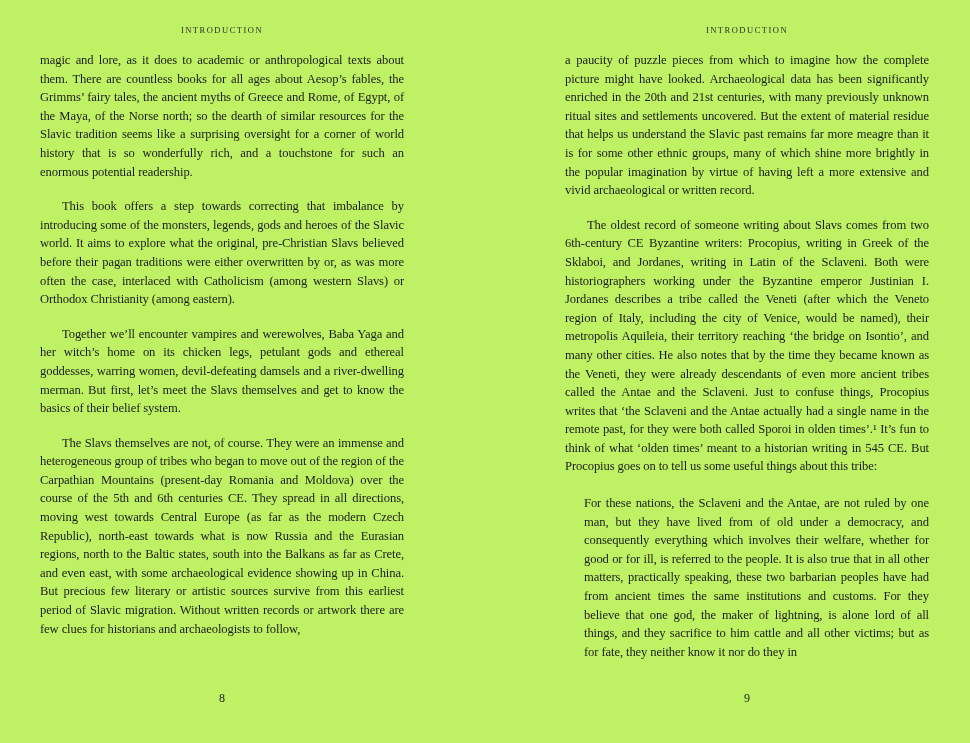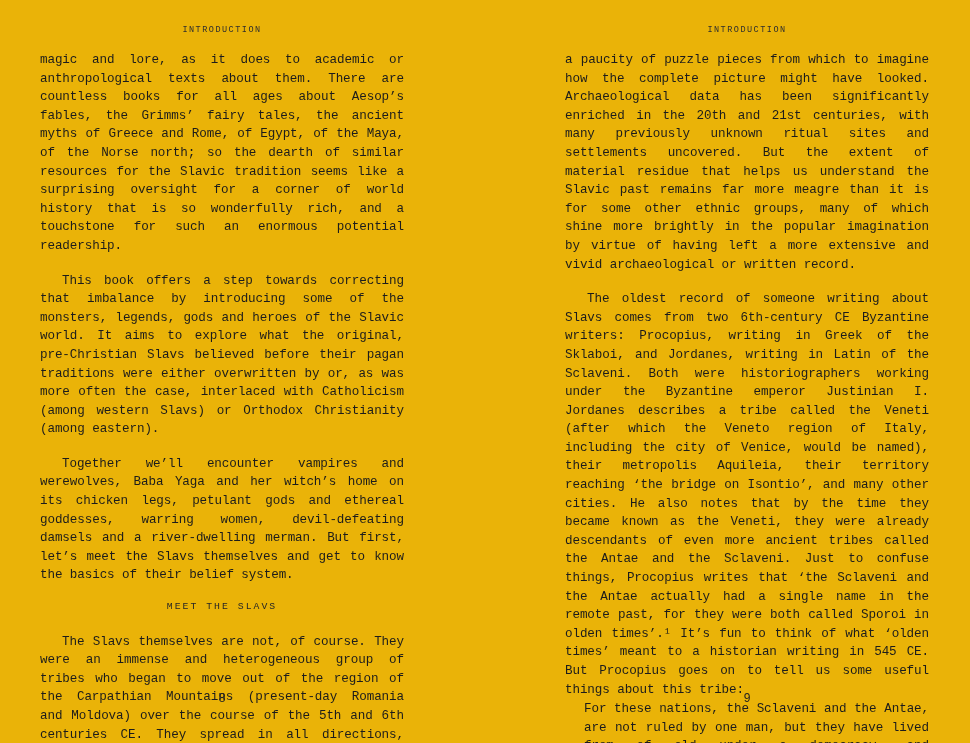--- a/index.html
+++ b/index.html
@@ -4,22 +4,22 @@
 <style>
   html, body {
     margin: 0;
     padding: 0;
     background: #ffffff;
   }
   .spread {
     position: relative;
     width: 970px;
     height: 743px;
-    background: #eab308;
-    font-family: Liberation Mono, monospace;
+    background: #bef264;
+    font-family: Liberation Serif, serif;
     color: #1c1c1c;
     overflow: hidden;
   }
   .page {
     position: absolute;
     top: 0;
     width: 364px;
     height: 743px;
   }
   .page.left  { left: 40px; }
@@ -52,21 +52,21 @@
     margin: 13px 0 4px 0;
     text-align: center;
     font-size: 9.8px;
     line-height: 18.6px;
     letter-spacing: 2px;
     font-weight: normal;
     color: #262626;
   }
 
   blockquote.quote-block {
-    margin: 1px 0 0 19px;
+    margin: 18px 0 0 19px;
     padding: 0;
     text-align: justify;
   }
 
   .folio {
     position: absolute;
     bottom: 37px;
     left: 0;
     width: 100%;
     text-align: center;
@@ -78,21 +78,20 @@
 <body>
 
 <div class="spread">
 
   <div class="page left">
     <h1 class="running-head">INTRODUCTION</h1>
     <div class="body-text">
       <p>magic and lore, as it does to academic or anthropological texts about them. There are countless books for all ages about Aesop’s fables, the Grimms’ fairy tales, the ancient myths of Greece and Rome, of Egypt, of the Maya, of the Norse north; so the dearth of similar resources for the Slavic tradition seems like a surprising oversight for a corner of world history that is so wonderfully rich, and a touchstone for such an enormous potential readership.</p>
       <p class="indent">This book offers a step towards correcting that imbalance by introducing some of the monsters, legends, gods and heroes of the Slavic world. It aims to explore what the original, pre-Christian Slavs believed before their pagan traditions were either overwritten by or, as was more often the case, interlaced with Catholicism (among western Slavs) or Orthodox Christianity (among eastern).</p>
       <p class="indent">Together we’ll encounter vampires and werewolves, Baba Yaga and her witch’s home on its chicken legs, petulant gods and ethereal goddesses, warring women, devil-defeating damsels and a river-dwelling merman. But first, let’s meet the Slavs themselves and get to know the basics of their belief system.</p>
-      <h2 class="section-heading">MEET THE SLAVS</h2>
       <p class="indent">The Slavs themselves are not, of course. They were an immense and heterogeneous group of tribes who began to move out of the region of the Carpathian Mountains (present-day Romania and Moldova) over the course of the 5th and 6th centuries CE. They spread in all directions, moving west towards Central Europe (as far as the modern Czech Republic), north-east towards what is now Russia and the Eurasian regions, north to the Baltic states, south into the Balkans as far as Crete, and even east, with some archaeological evidence showing up in China. But precious few literary or artistic sources survive from this earliest period of Slavic migration. Without written records or artwork there are few clues for historians and archaeologists to follow,</p>
     </div>
     <div class="folio">8</div>
   </div>
 
   <div class="page right">
     <h1 class="running-head">INTRODUCTION</h1>
     <div class="body-text">
       <p>a paucity of puzzle pieces from which to imagine how the complete picture might have looked. Archaeological data has been significantly enriched in the 20th and 21st centuries, with many previously unknown ritual sites and settlements uncovered. But the extent of material residue that helps us understand the Slavic past remains far more meagre than it is for some other ethnic groups, many of which shine more brightly in the popular imagination by virtue of having left a more extensive and vivid archaeological or written record.</p>
       <p class="indent">The oldest record of someone writing about Slavs comes from two 6th-century CE Byzantine writers: Procopius, writing in Greek of the Sklaboi, and Jordanes, writing in Latin of the Sclaveni. Both were historiographers working under the Byzantine emperor Justinian I. Jordanes describes a tribe called the Veneti (after which the Veneto region of Italy, including the city of Venice, would be named), their metropolis Aquileia, their territory reaching ‘the bridge on Isontio’, and many other cities. He also notes that by the time they became known as the Veneti, they were already descendants of even more ancient tribes called the Antae and the Sclaveni. Just to confuse things, Procopius writes that ‘the Sclaveni and the Antae actually had a single name in the remote past, for they were both called Sporoi in olden times’.¹ It’s fun to think of what ‘olden times’ meant to a historian writing in 545 CE. But Procopius goes on to tell us some useful things about this tribe:</p>

